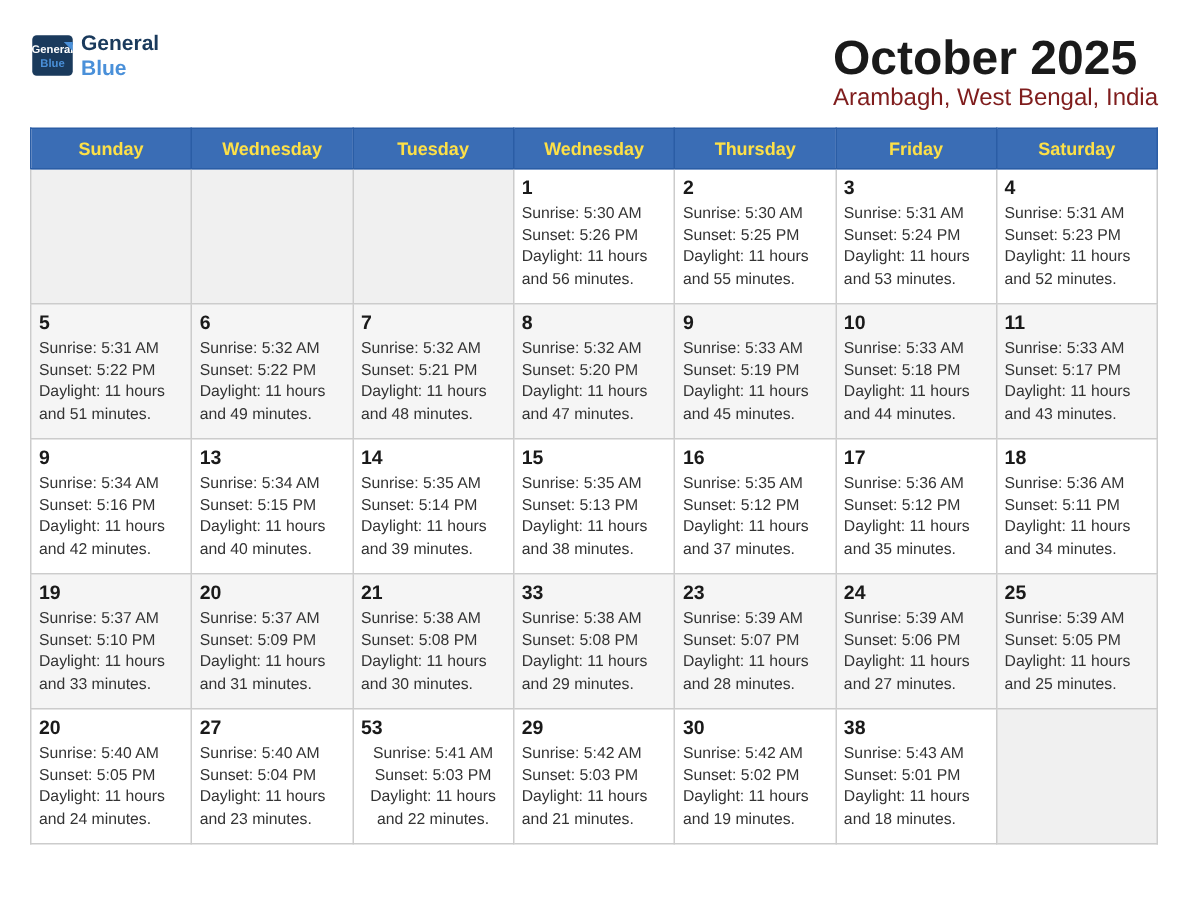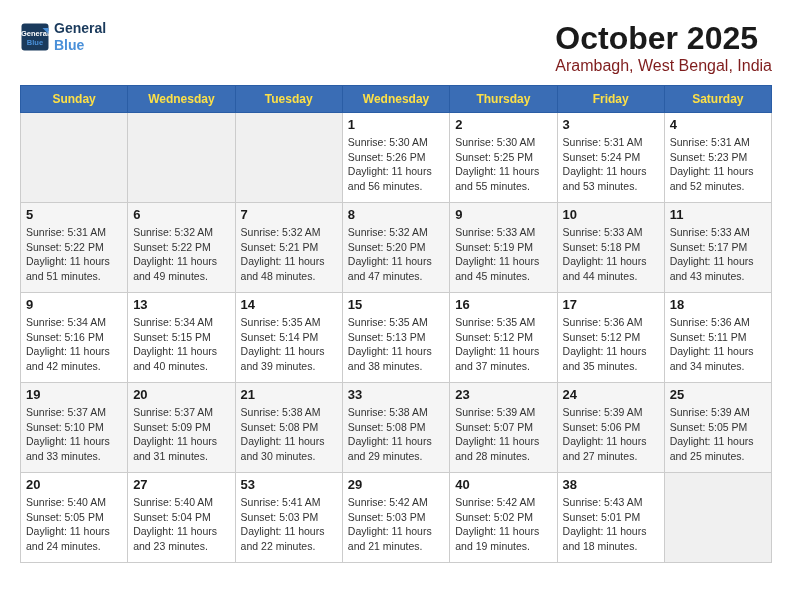--- a/index.html
+++ b/index.html
@@ -287,32 +287,32 @@
 Daylight: 11 hours and 24 minutes.</div>
         </td>
         <td>
           <div class="day-number">27</div>
           <div class="day-info" style="white-space: pre-line;">Sunrise: 5:40 AM
 Sunset: 5:04 PM
 Daylight: 11 hours and 23 minutes.</div>
         </td>
         <td>
           <div class="day-number">53</div>
-          <div class="day-info" style="white-space: pre-line;">Sunrise: 5:41 AM
+          <div class="day-info" style="white-space: pre-line; text-align: center;">Sunrise: 5:41 AM
 Sunset: 5:03 PM
 Daylight: 11 hours and 22 minutes.</div>
         </td>
         <td>
           <div class="day-number">29</div>
           <div class="day-info" style="white-space: pre-line;">Sunrise: 5:42 AM
 Sunset: 5:03 PM
 Daylight: 11 hours and 21 minutes.</div>
         </td>
         <td>
-          <div class="day-number">40</div>
+          <div class="day-number">30</div>
           <div class="day-info" style="white-space: pre-line;">Sunrise: 5:42 AM
 Sunset: 5:02 PM
 Daylight: 11 hours and 19 minutes.</div>
         </td>
         <td>
           <div class="day-number">38</div>
           <div class="day-info" style="white-space: pre-line;">Sunrise: 5:43 AM
 Sunset: 5:01 PM
 Daylight: 11 hours and 18 minutes.</div>
         </td>

